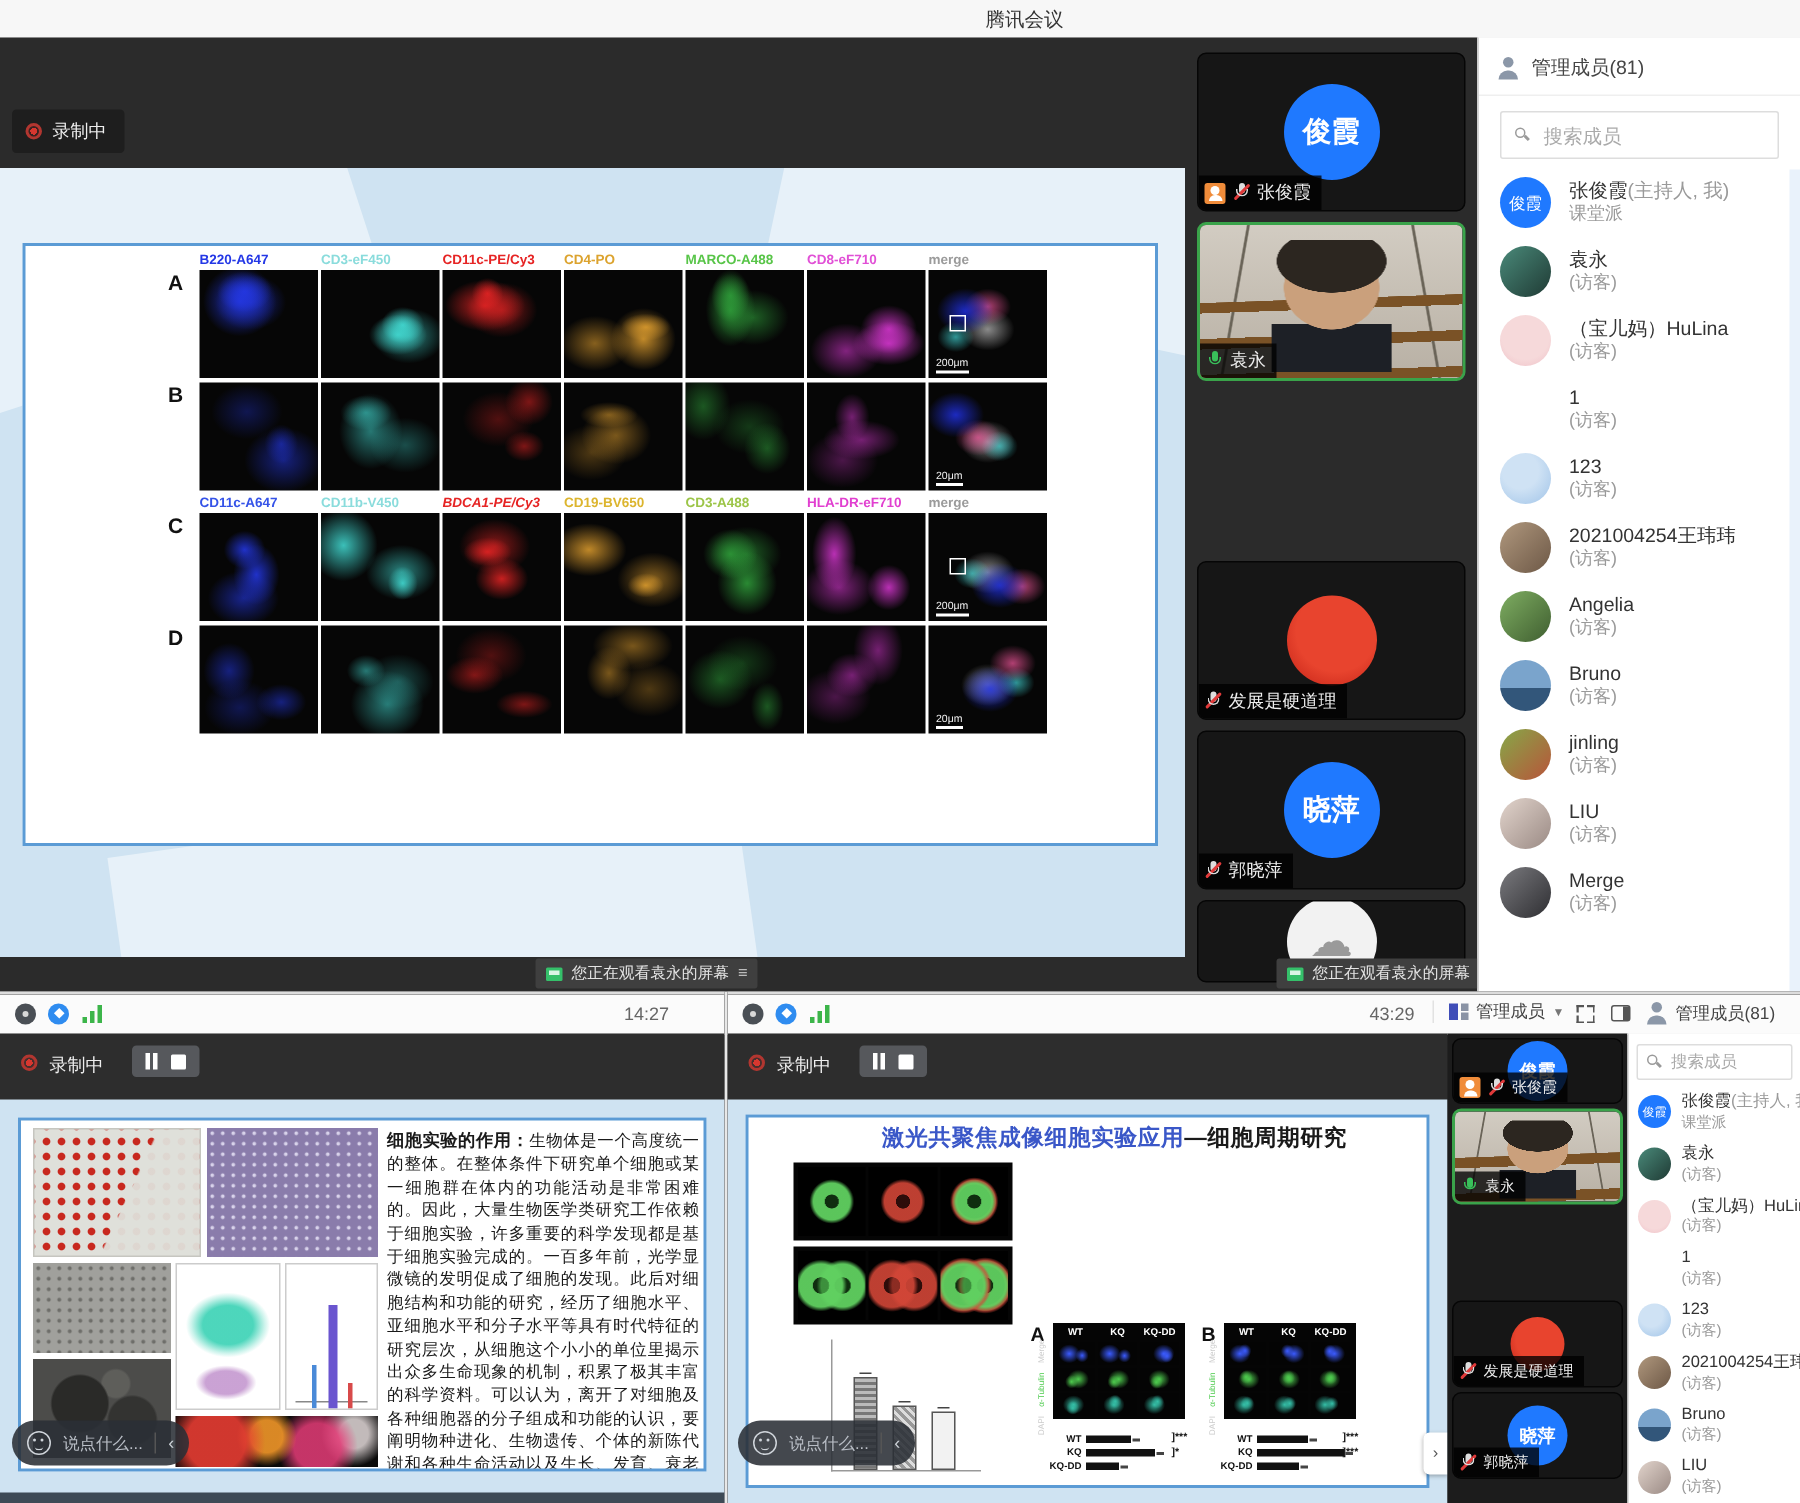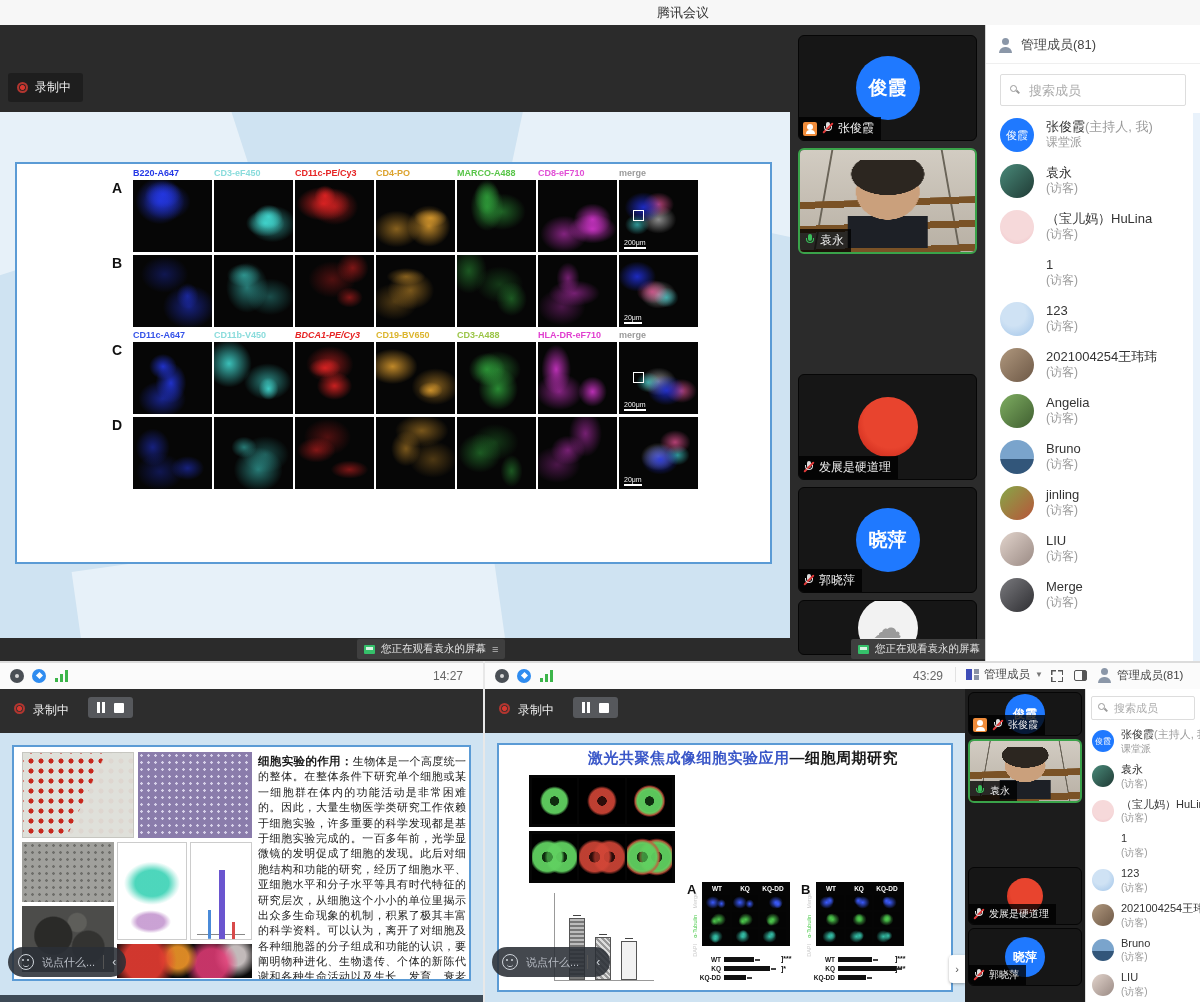--- a/index.html
+++ b/index.html
@@ -449,21 +449,21 @@
         </div>
       </div>
     <div id="scrollstrip"></div>
   </div>
 
   <div class="bwin" id="bl-win">
     <div class="wtopbar">
       <span class="darkic" style="left:10px"></span>
       <span class="blueic" style="left:32px"></span>
       <span class="sigic" style="left:55px"></span>
-      <span class="wtime" style="left:433px">14:27</span>
+      <span class="wtime" style="left:416px">14:27</span>
     </div>
     <div class="wdark" style="width:483px">
       <span class="recdot" style="position:absolute;left:14px;top:14px"></span>
       <span class="rec-text" style="position:absolute;left:33px;top:13px">录制中</span>
       <span class="ctrlbox" style="top:8px">
         <span class="pausebtn"></span>
         <span class="stopbtn"></span>
       </span>
     </div>
     <div class="slide-area" id="bl-slide-area">

